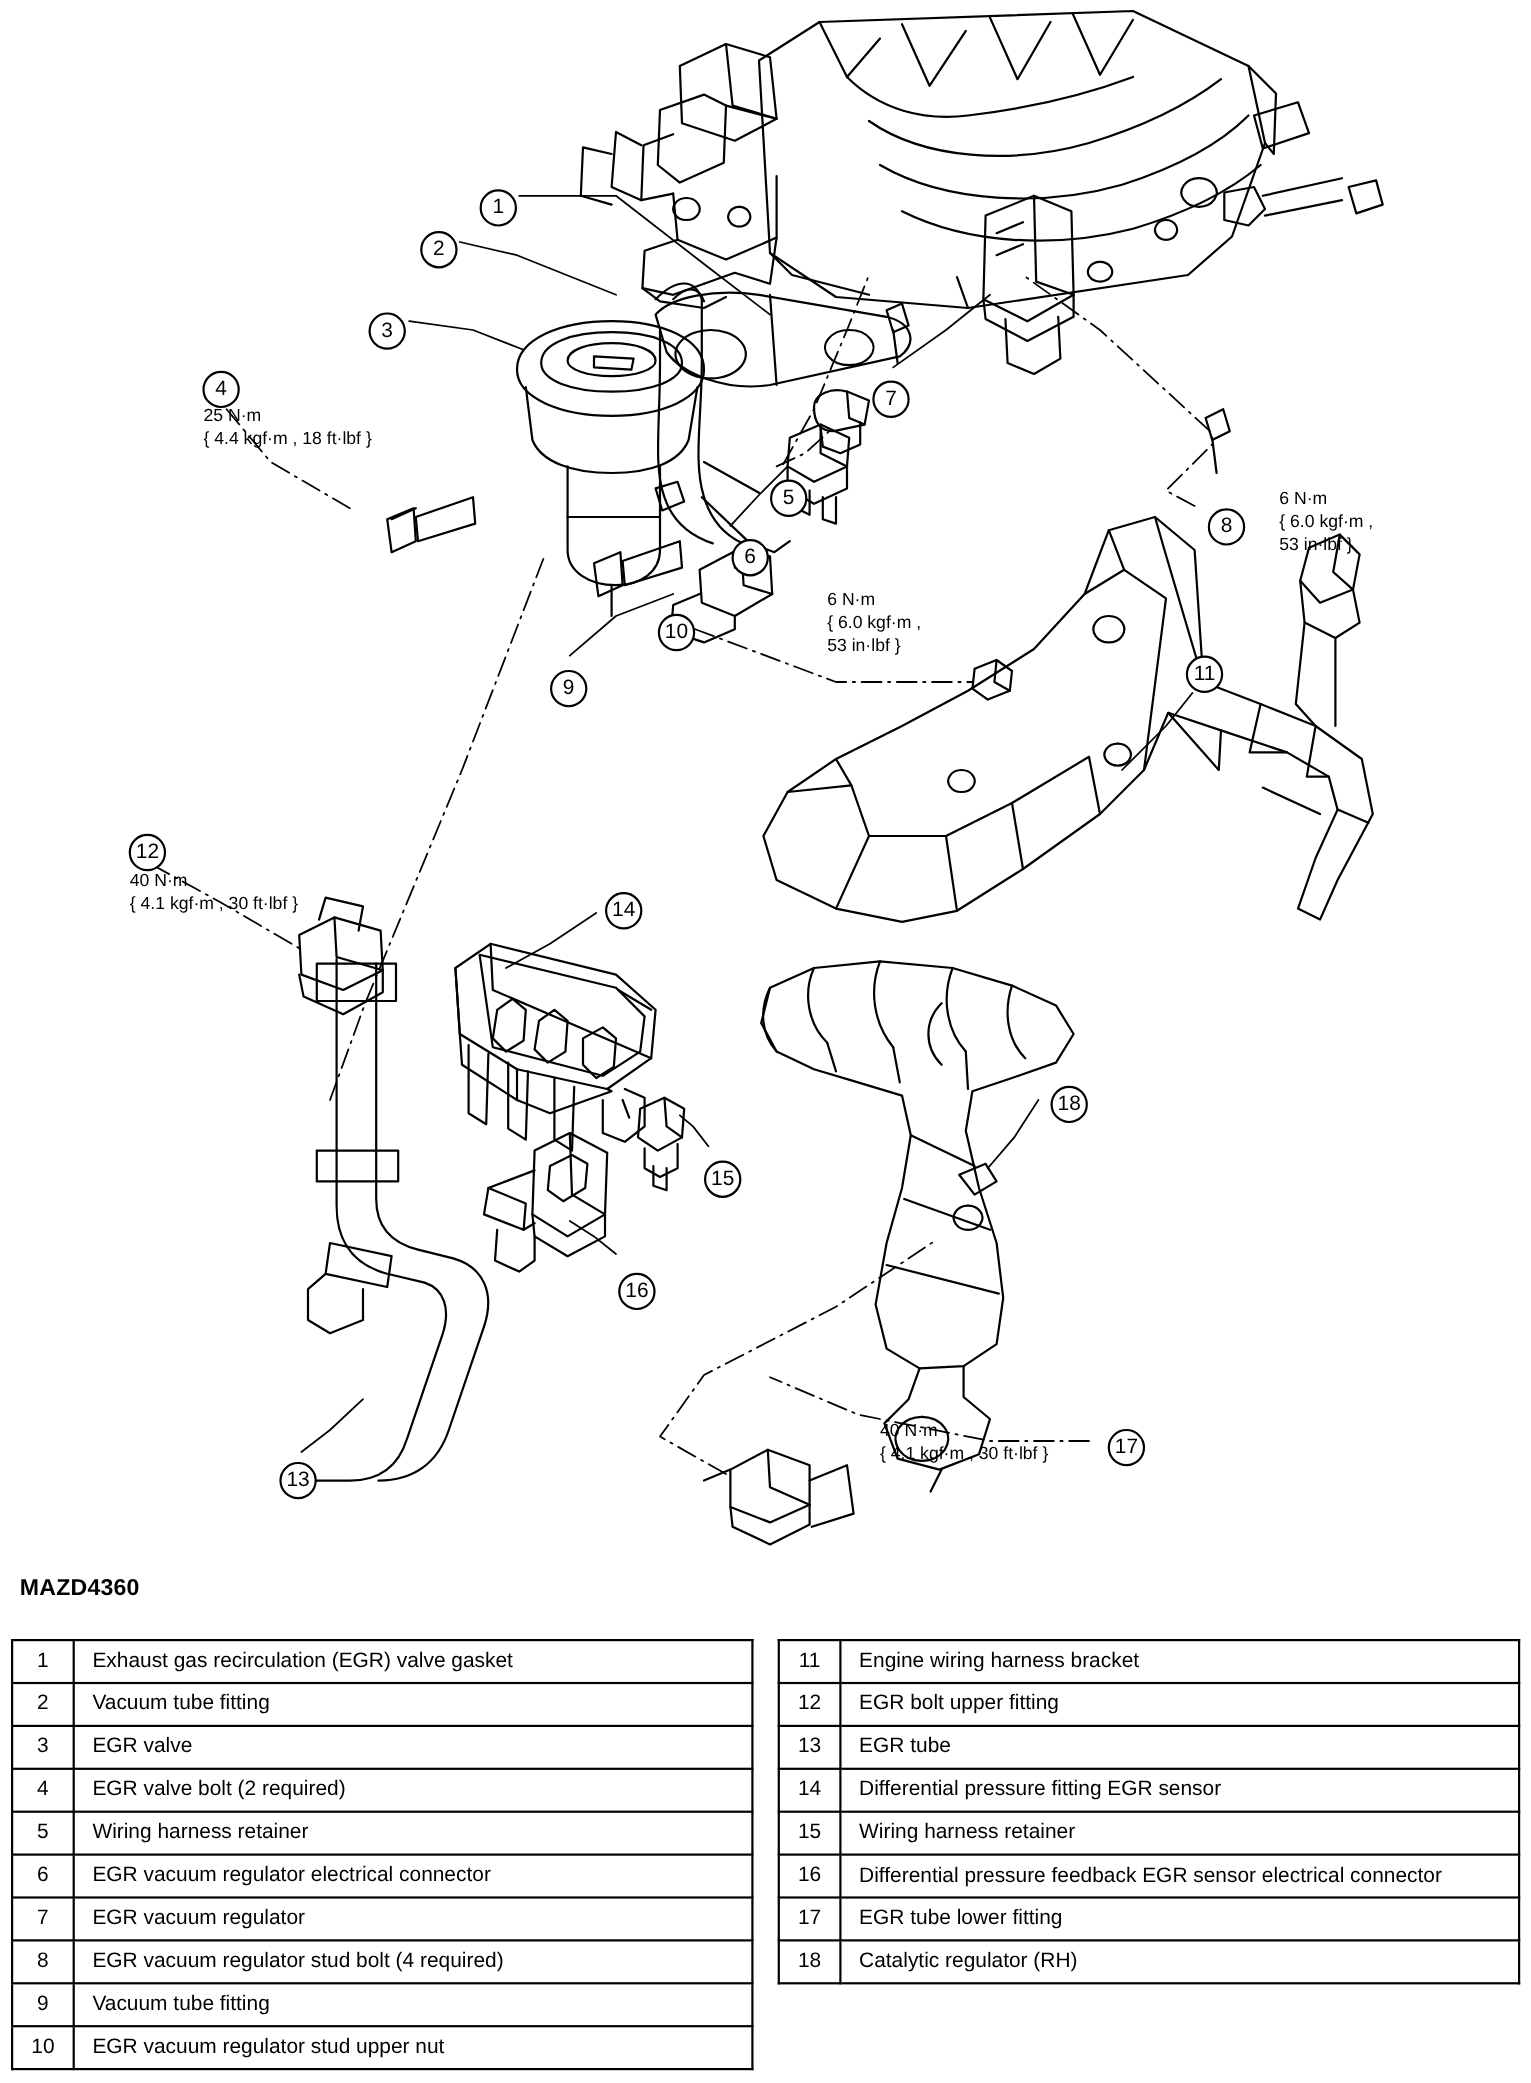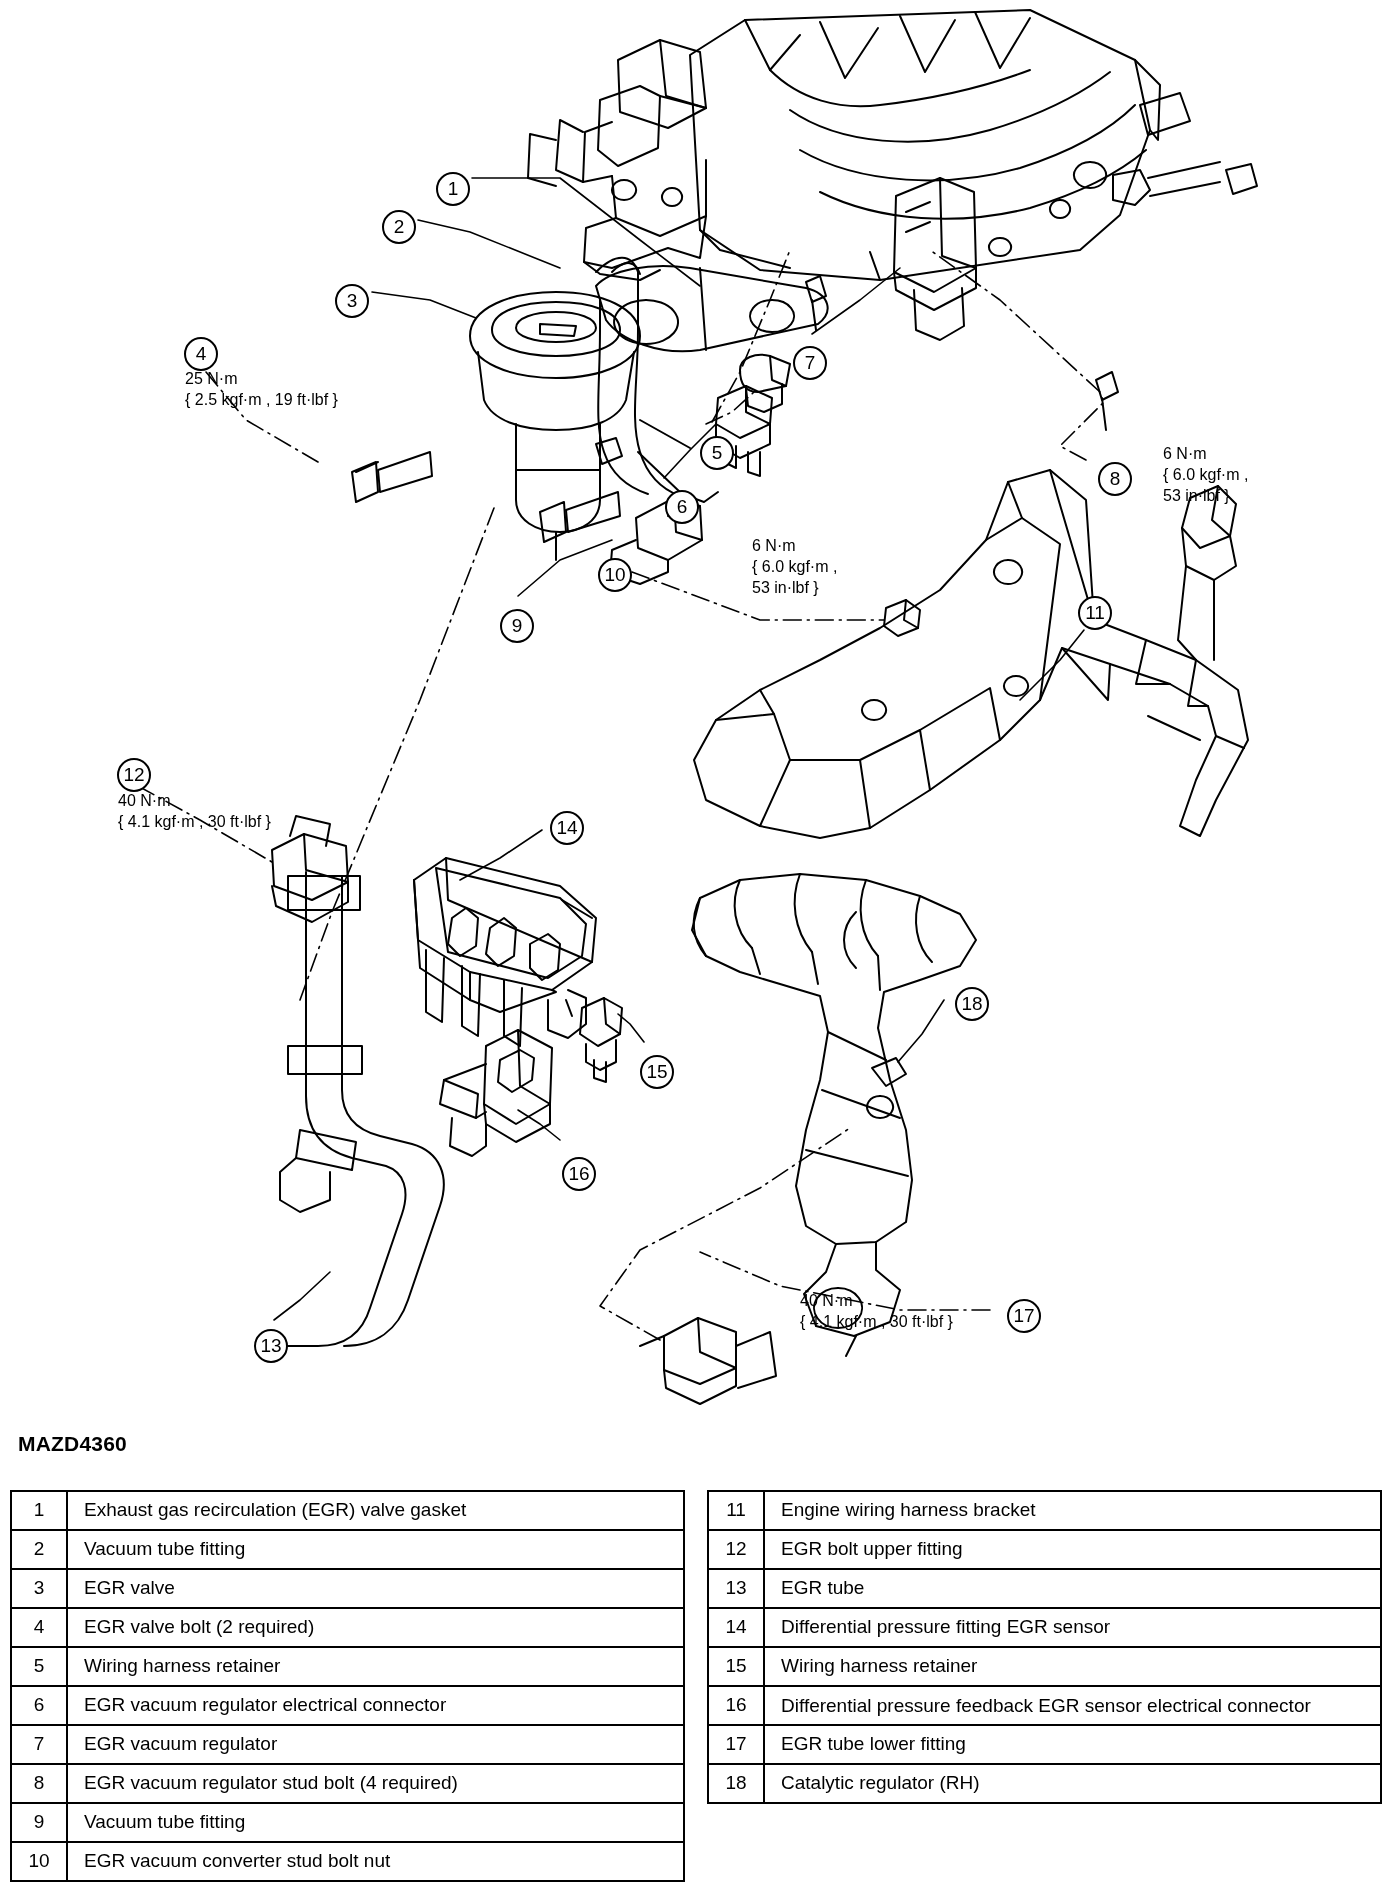--- a/index.html
+++ b/index.html
@@ -411,21 +411,21 @@
   <div class="callout" style="left:117px;top:758px;">12</div>
   <div class="callout" style="left:254px;top:1329px;">13</div>
   <div class="callout" style="left:550px;top:811px;">14</div>
   <div class="callout" style="left:640px;top:1055px;">15</div>
   <div class="callout" style="left:562px;top:1157px;">16</div>
   <div class="callout" style="left:1007px;top:1299px;">17</div>
   <div class="callout" style="left:955px;top:987px;">18</div>
 
   <div class="torque" style="left:185px;top:368px;">
     <span class="l2">25 N·m</span>
-    <span class="l2">{ 2.5 kgf·m , 19 ft·lbf }</span>
+    <span class="l2">{ 4.4 kgf·m , 18 ft·lbf }</span>
   </div>
 
   <div class="torque" style="left:1163px;top:443px;">
     <span class="l2">6 N·m</span>
     <span class="l2">{ 6.0 kgf·m ,</span>
     <span class="l2">53 in·lbf }</span>
   </div>
 
   <div class="torque" style="left:752px;top:535px;">
     <span class="l2">6 N·m</span>
@@ -481,21 +481,21 @@
           <tr>
             <td class="num">8</td>
             <td class="desc">EGR vacuum regulator stud bolt (4 required)</td>
           </tr>
           <tr>
             <td class="num">9</td>
             <td class="desc">Vacuum tube fitting</td>
           </tr>
           <tr>
             <td class="num">10</td>
-            <td class="desc">EGR vacuum converter stud bolt nut</td>
+            <td class="desc">EGR vacuum regulator stud upper nut</td>
           </tr>
         </tbody>
       </table>
     </div>
 
     <div class="legend-col">
       <table class="parts">
         <tbody>
           <tr>
             <td class="num">11</td>

